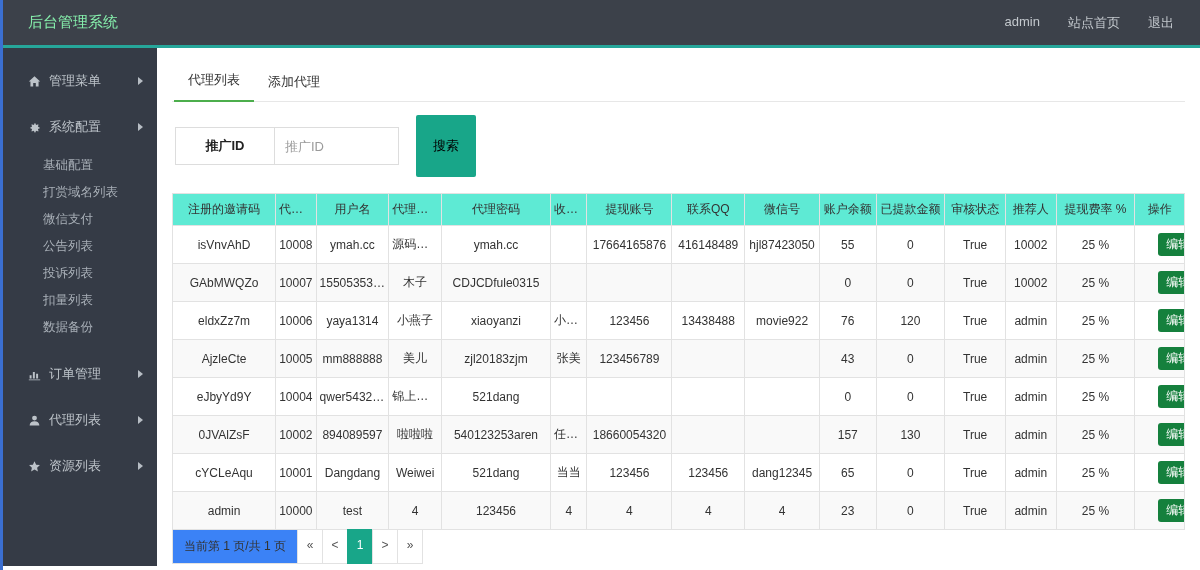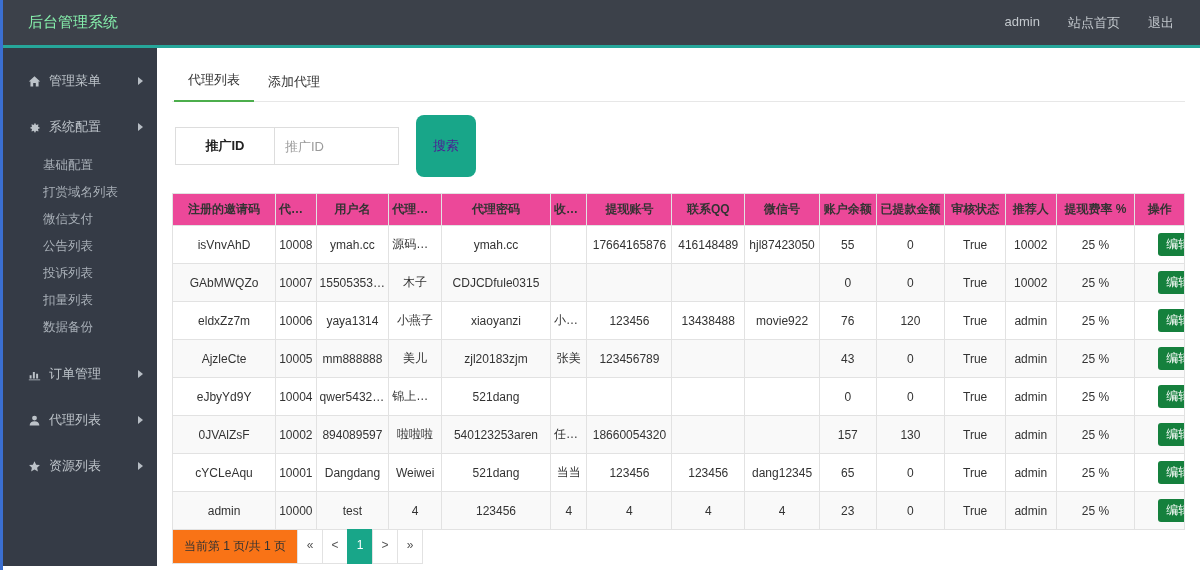--- a/index.html
+++ b/index.html
@@ -46,43 +46,43 @@
   .tab { padding:11px 14px; font-size:13px; color:#333; cursor:pointer; margin-bottom:-1px; }
   .tab.active { border-bottom:2px solid #4cae4c; }
   .tab.static { cursor:default; }
 
   .search-panel { display:flex; align-items:center; margin:13px 0 0 3px;gap:8px; }
   .input-group { display:flex; border:1px solid #ddd; background:#fff; }
   .ig-label { width:98px; text-align:center; font-weight:bold; font-size:13px; padding:9px 0; color:#222; }
   .ig-input { width:124px; border:none; border-left:1px solid #ddd; padding:9px 10px; font-size:13px; outline:none; color:#333; }
   .ig-input::placeholder { color:#9a9a9a; }
   .btn-search {
-    margin-left:9px; background:#18a689; color:#4c1d95; border:none; cursor:pointer;
-    padding:22px 17px; font-size:13px; border-radius:8px; font-family:inherit;
+    margin-left:9px; background:#18a689; color:#000000; border:none; cursor:pointer;
+    padding:22px 17px; font-size:13px; border-radius:2px; font-family:inherit;
   }
 
   
   .table-wrap { margin-top:16px; }
   table { width:100%; border-collapse:collapse; table-layout:fixed; }
   th, td {
     border:1px solid #e2e2e2; font-size:12px; padding:7px 3px; text-align:center;
     color:#333; white-space:nowrap; overflow:hidden; text-overflow:ellipsis;
   }
-  th { background:#ec4899; font-weight:bold; }
+  th { background:#5eead4; font-weight:normal; }
   tbody tr:nth-child(even) td { background:#f9f9f9; }
   .btn-edit, .btn-del {
     color:#fff; border:none; font-size:12px; padding:3px 8px; border-radius:3px;
     cursor:pointer; margin:0 3px; font-family:inherit;
   }
   .btn-edit { background:#15803d;margin-left:20px; }
   .btn-del  { background:#dc3545; }
 
   
   .tfoot { display:flex; align-items:stretch; margin-top:-1px; font-size:12px; }
-  .page-summary { border:1px solid #e2e2e2; padding:8px 11px; color:#333; background:#f97316; }
+  .page-summary { border:1px solid #e2e2e2; padding:8px 11px; color:#333; background:#3b82f6; }
   .pager { display:flex; }
   .pg-btn {
     min-width:26px; text-align:center; border:1px solid #e2e2e2; margin-left:-1px;
     padding:8px 6px; color:#555; cursor:pointer; background:#fff; user-select:none;
   }
   .pg-btn.active { background:#18a689; border-color:#18a689; color:#fff; }
 </style>
 </head>
 <body>
 

